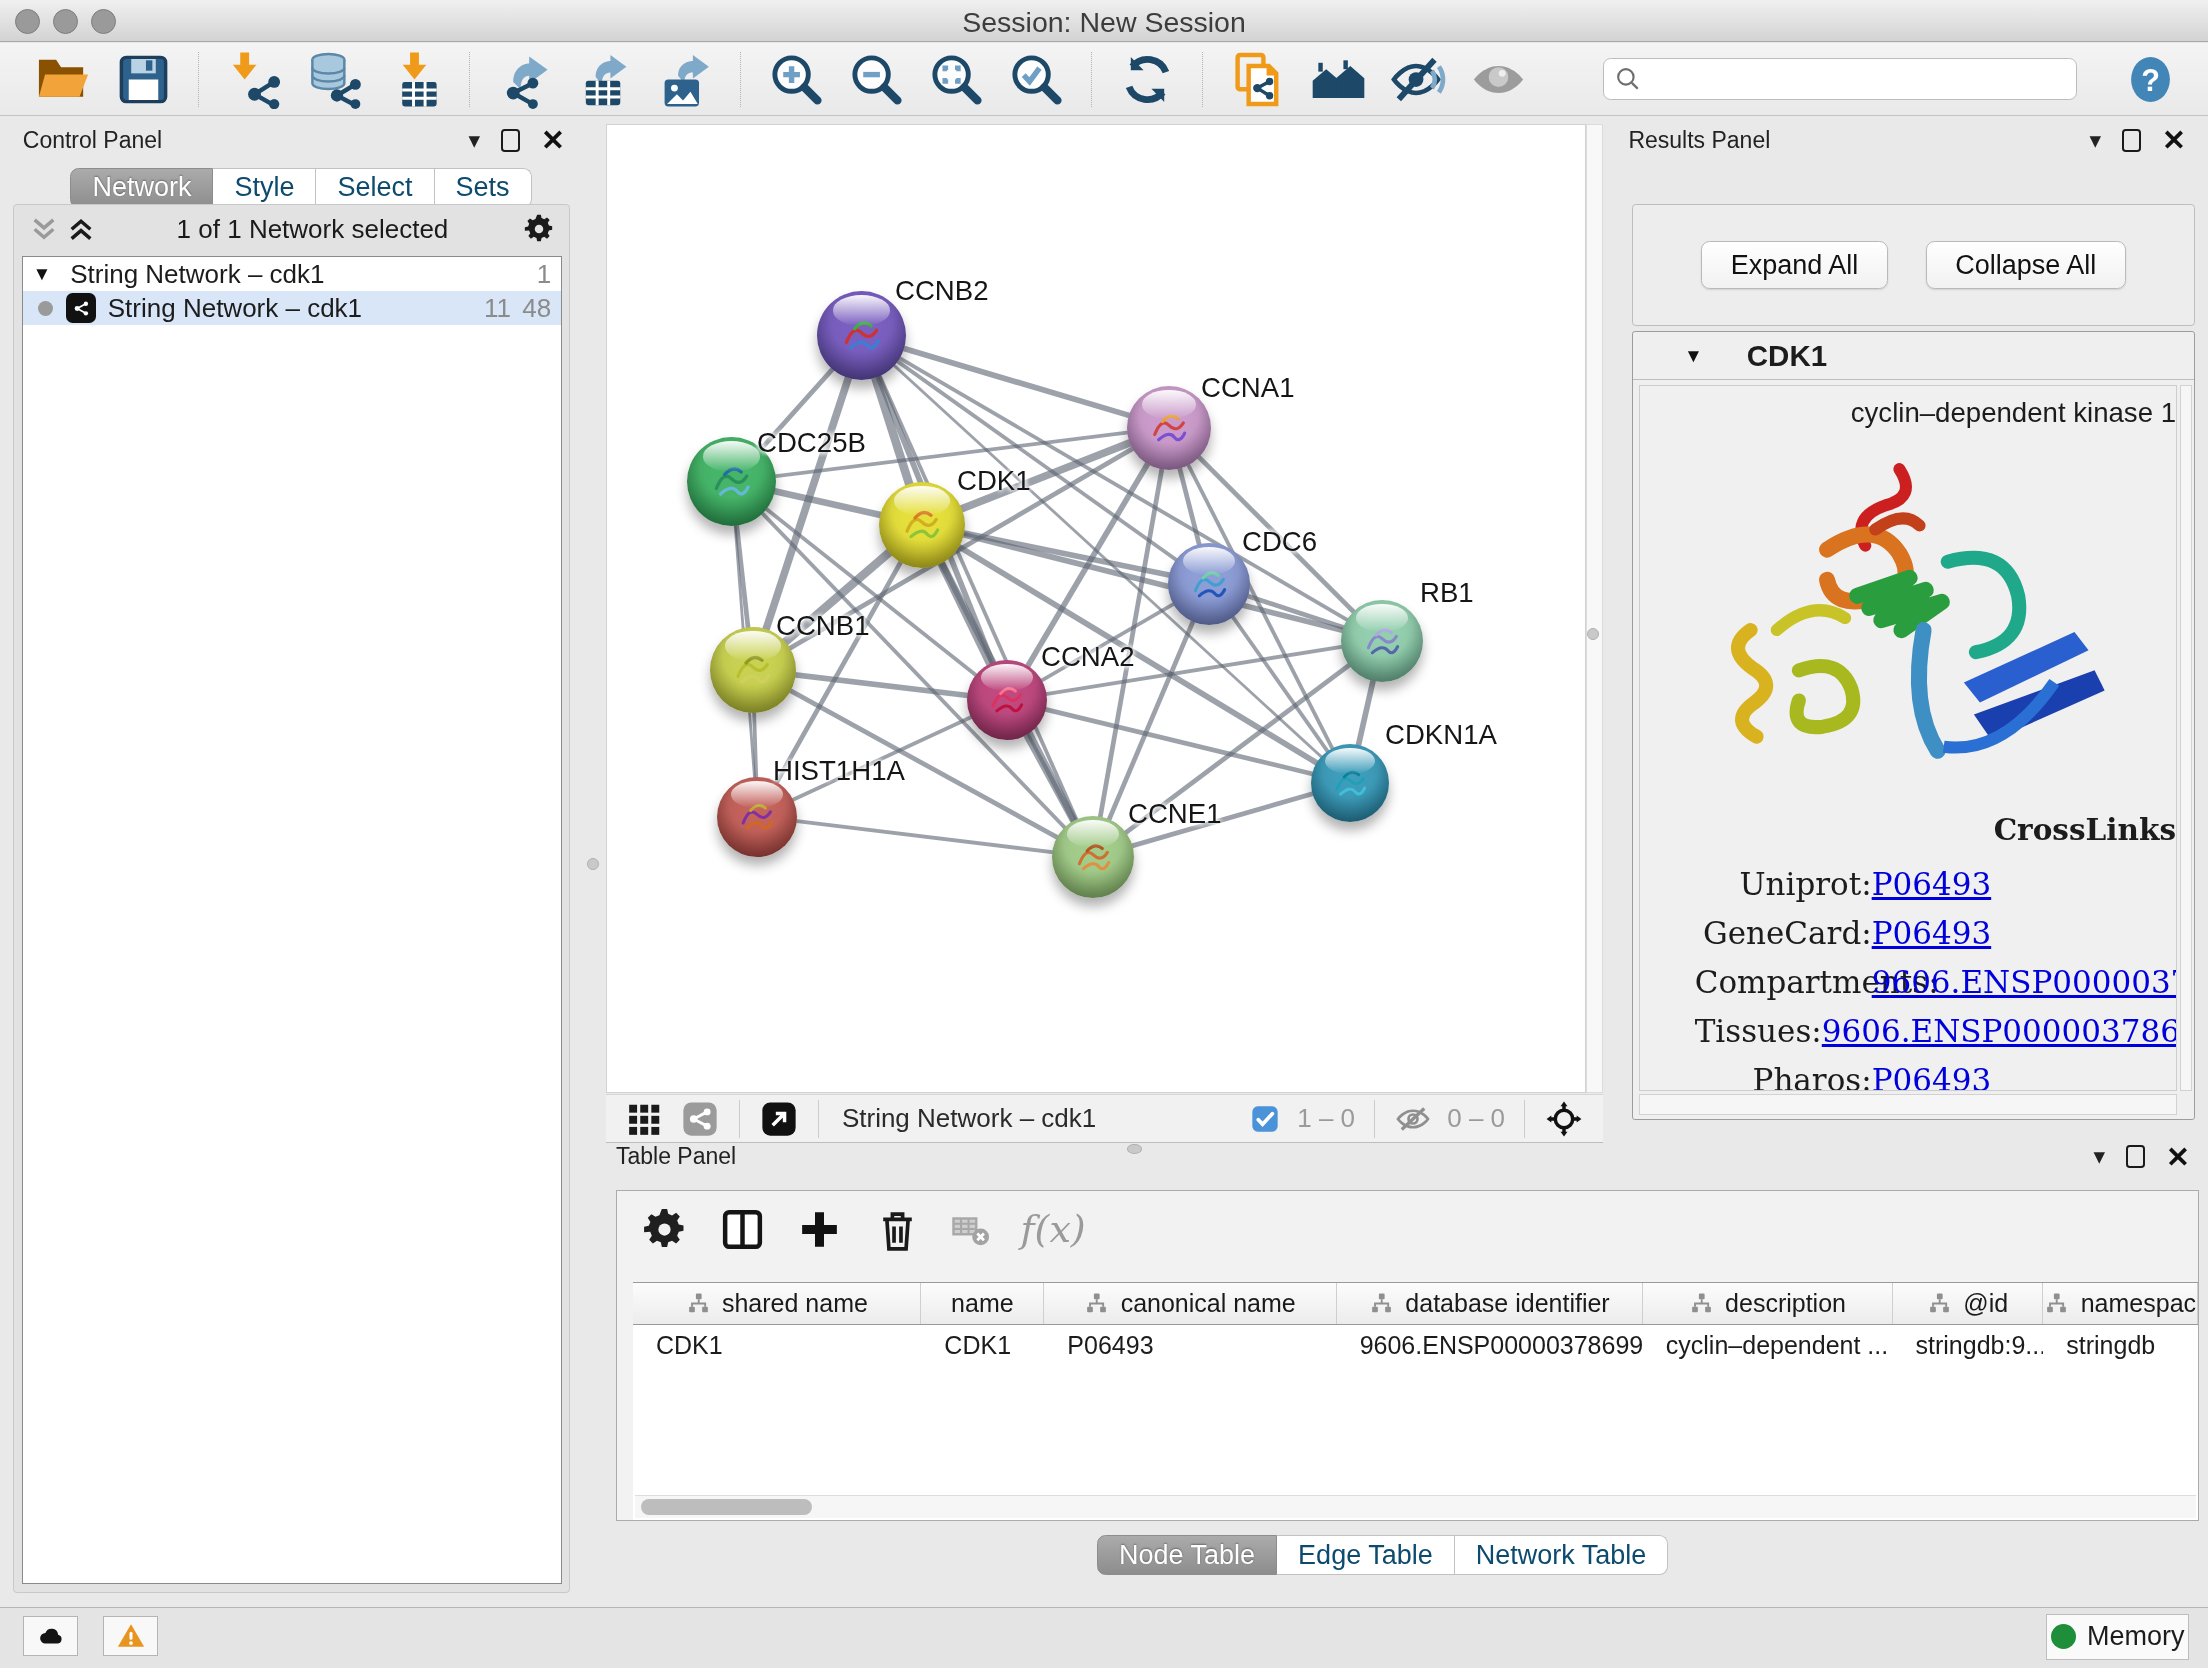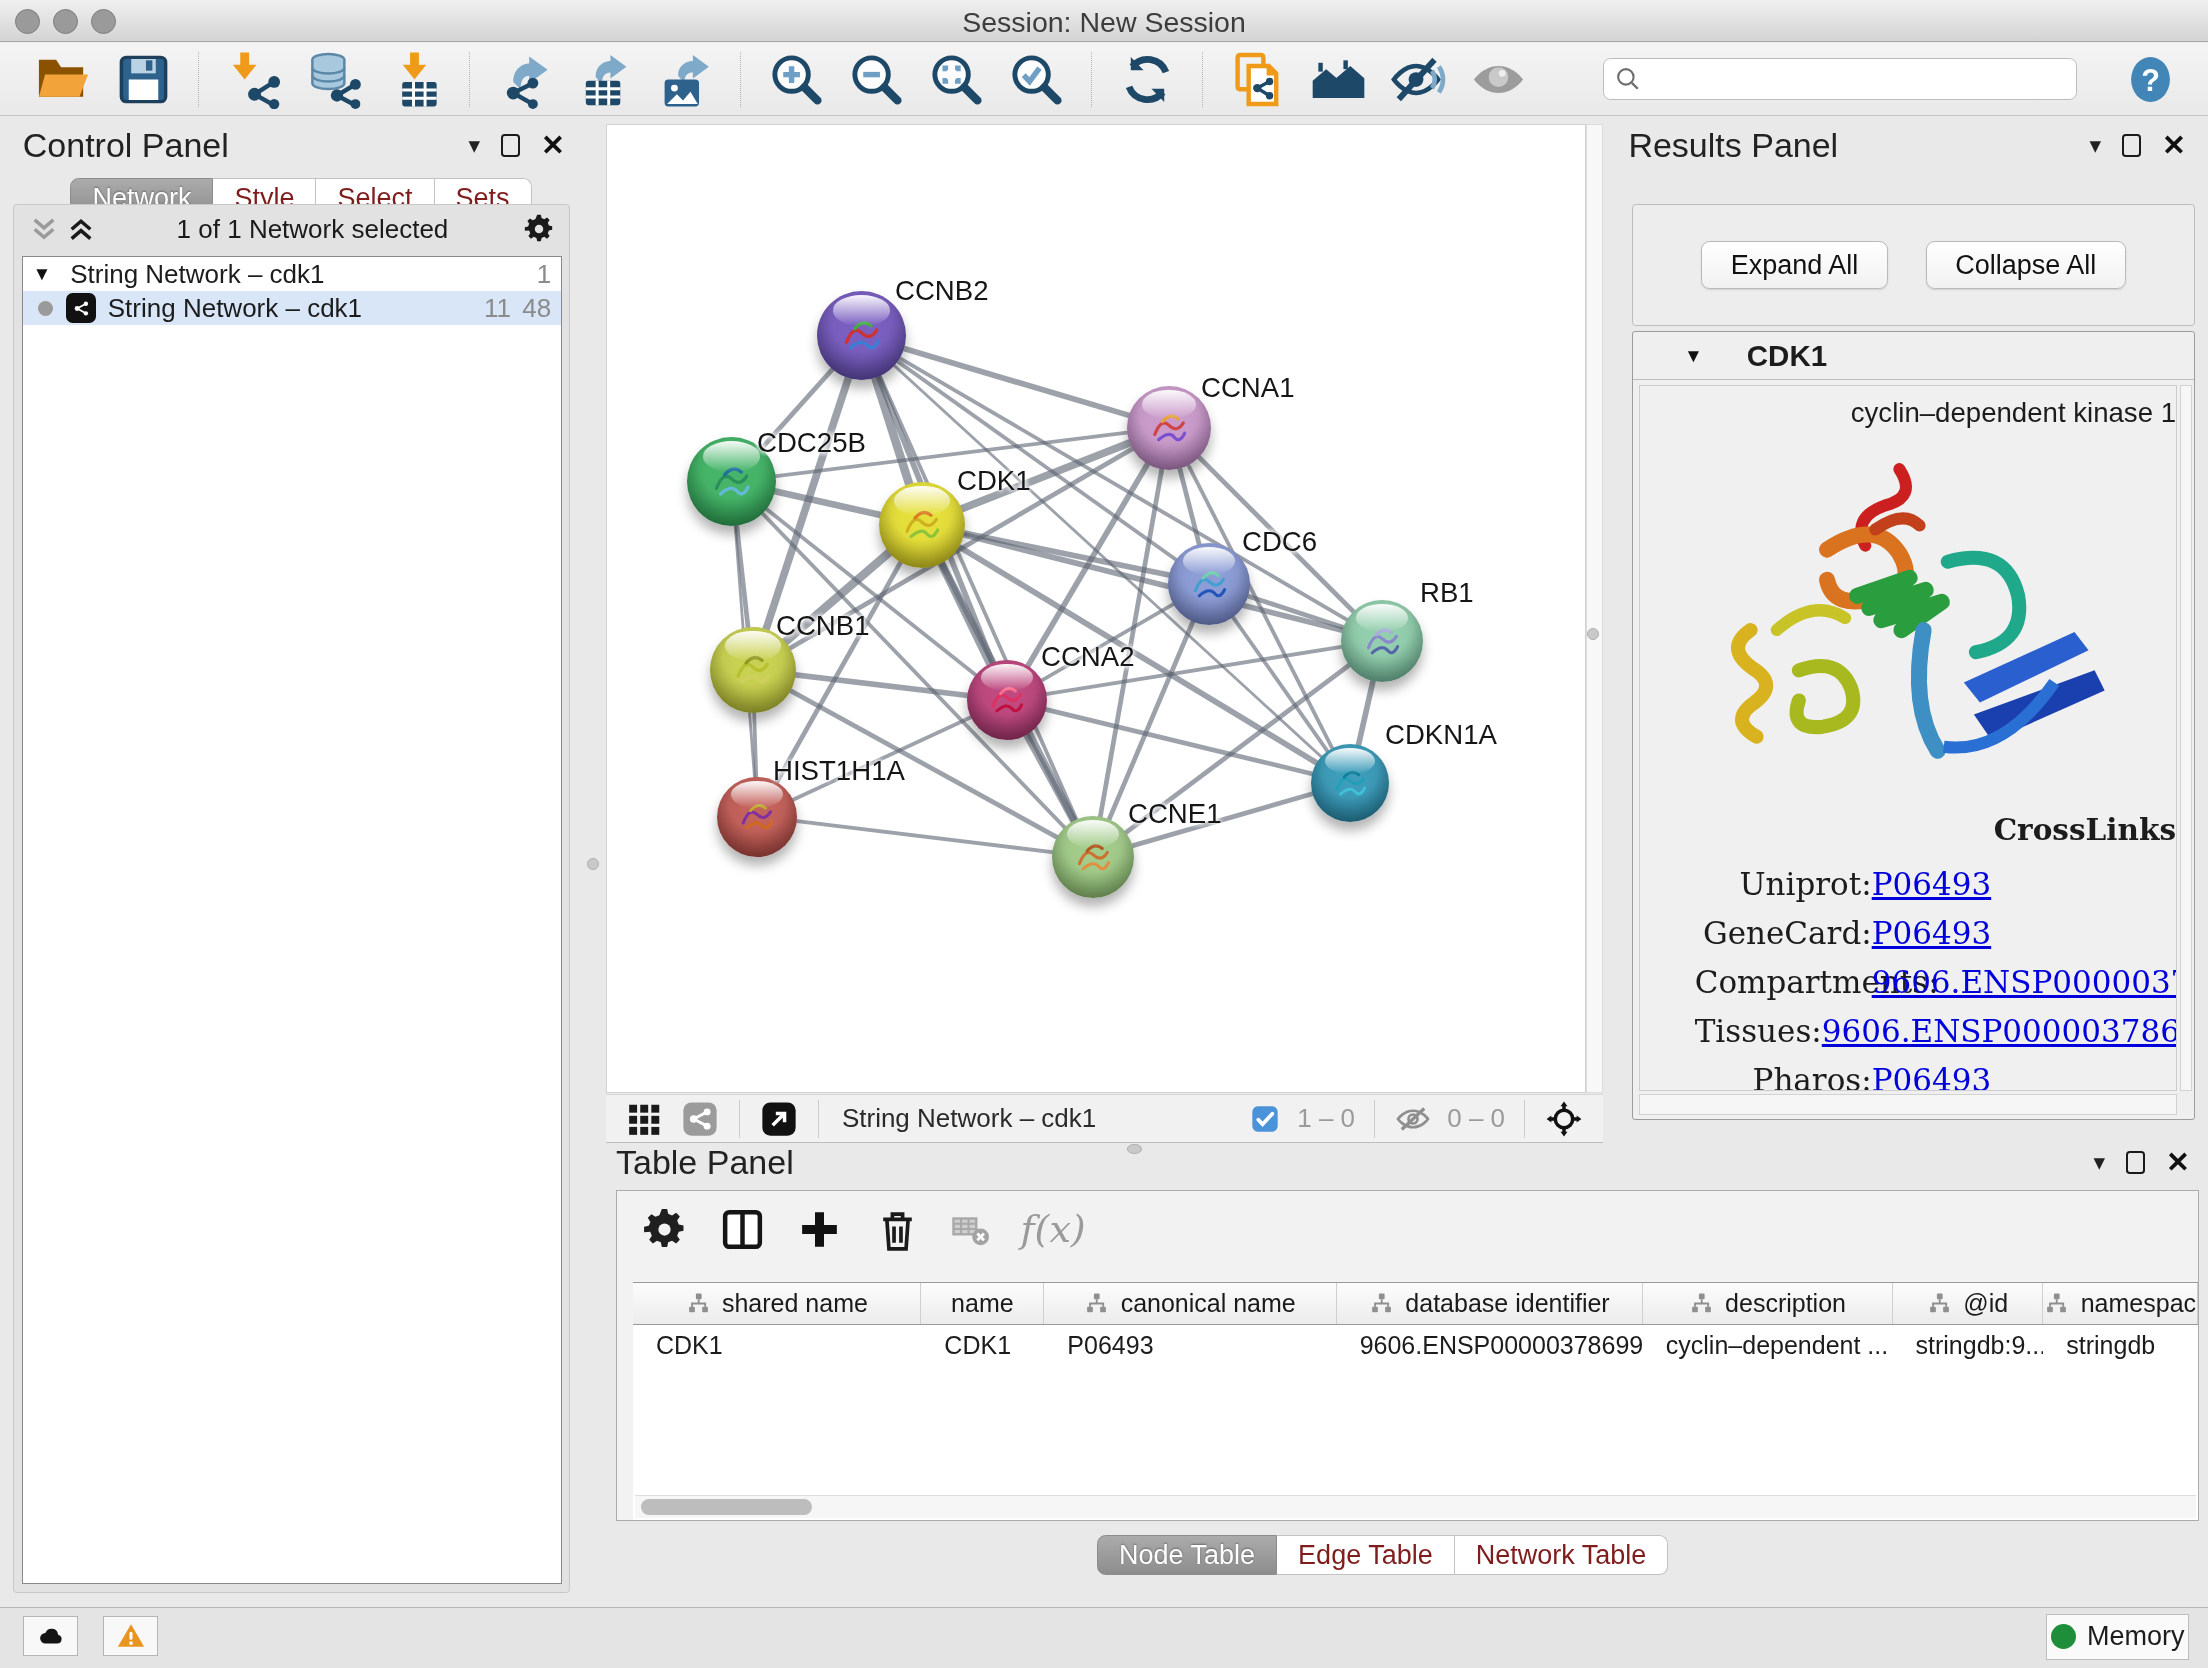--- a/index.html
+++ b/index.html
@@ -29,29 +29,29 @@
   .tsep { width:0; height:55px; border-left:1.9px dotted #b3b3b3; margin:0 15px; flex:0 0 auto;}
   .tspacer { flex:1 1 auto; }
   .search-box {
     width:474px; height:42px; background:#fff; border:1.9px solid #bcbcbc; border-radius:7.6px;
     display:flex; align-items:center; padding:0 9.5px; margin-right:38px;
   }
   .search-box svg { width:28.5px; height:28.5px; }
   .search-box input { border:none; outline:none; flex:1; font-size:25px; height:34px;
     font-family:"Liberation Sans",sans-serif; background:transparent;}
   
-  .panel-title { font-size:34px; color:#222; }
+  .panel-title { font-size:23px; color:#222; }
   .win-controls { display:flex; align-items:center; gap:21px; }
   .wc-arrow { font-size:23px; color:#222; line-height:1; }
   .wc-square { width:19px; height:23px; border:2.9px solid #1a1a1a; border-radius:3.8px; }
   .wc-x { font-size:28.5px; font-weight:bold; color:#111; line-height:1; }
   .seg { display:flex; }
   .seg .tab {
     background:#fff; border:1px solid #c2c2c2; border-left-width:0;
-    font-size:27px; color:#7f1d1d; display:flex; align-items:center; justify-content:center;
+    font-size:27px; color:#0c4a6e; display:flex; align-items:center; justify-content:center;
     height:40px; padding:0 21px;
   }
   .seg .tab:first-child { border-left-width:1px; border-radius:8.6px 0 0 8.6px; }
   .seg .tab:last-child { border-radius:0 8.6px 8.6px 0; }
   .seg .tab.active {
     background:linear-gradient(#ababab,#8d8d8d); color:#fff; border-color:#8d8d8d;
     text-shadow:0 -1px 1.9px rgba(0,0,0,.35);
   }
   .tab.single { border-radius:8.6px; border:1px solid #8d8d8d;
     background:linear-gradient(#ababab,#8d8d8d); color:#fff;

